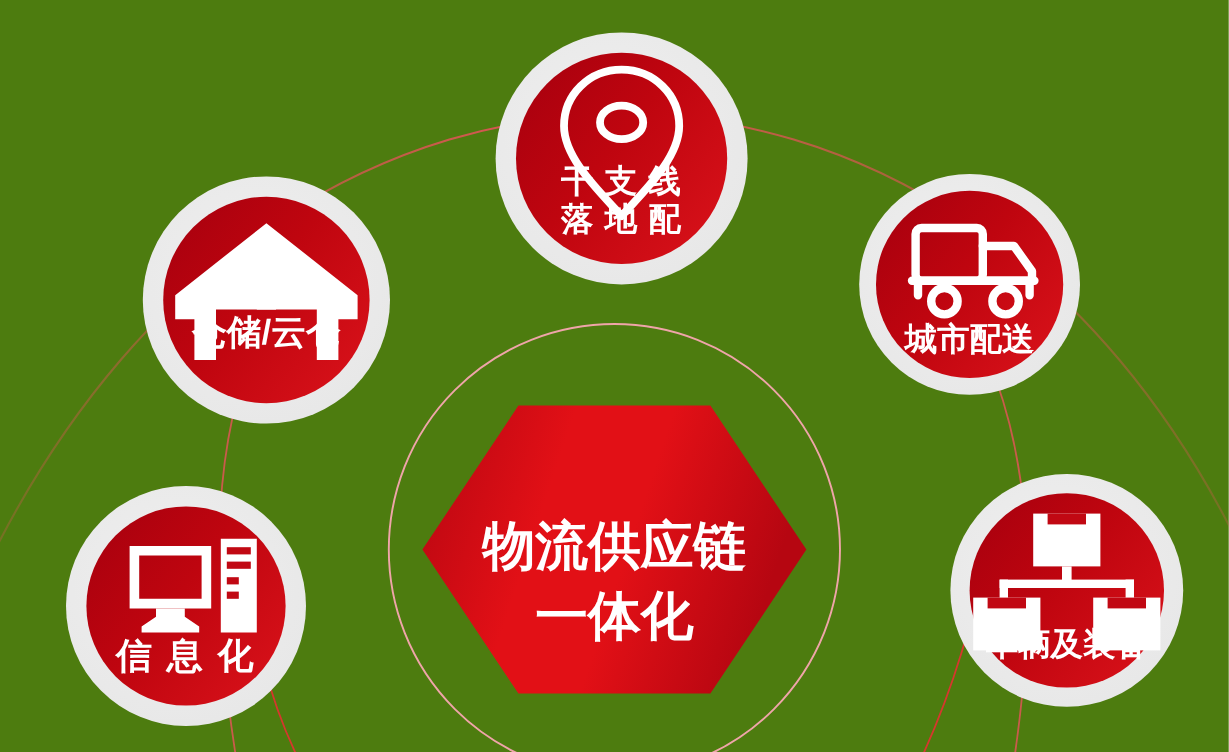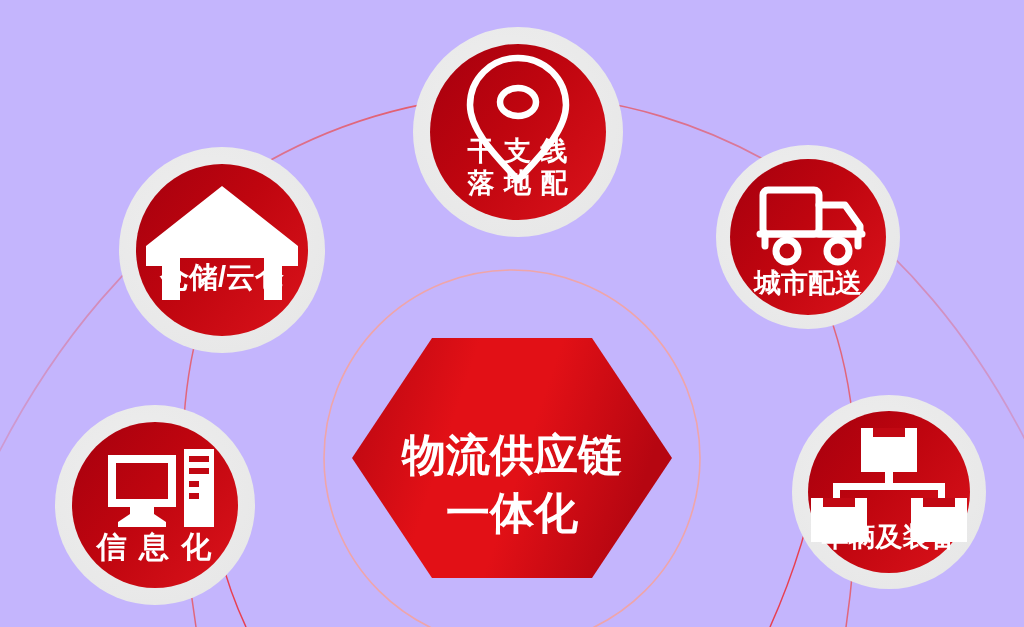--- a/index.html
+++ b/index.html
@@ -1,20 +1,20 @@
 <!DOCTYPE html>
 <html><head>
 <meta charset="utf-8">
 <style>
   html,body{margin:0;padding:0;}
   body{
     width:1024px;height:627px;overflow:hidden;background:#ffffff;
     font-family:"Liberation Sans","DejaVu Sans",sans-serif;
   }
-  #stage{position:relative;width:1024px;height:627px;background:#c4b5fd;overflow:hidden;}
+  #stage{position:relative;width:1024px;height:627px;background:#4d7c0f;overflow:hidden;}
   #stage svg.layer{position:absolute;left:0;top:0;width:1024px;height:627px;}
   #svg-art{z-index:1;}
   #svg-nodes{z-index:2;}
   .node-label{
     font-family:"Liberation Sans","DejaVu Sans",sans-serif;
     font-weight:bold;fill:#ffffff;text-anchor:middle;
     paint-order:stroke;
   }
   .hex-label{
     font-family:"Liberation Sans","DejaVu Sans",sans-serif;

